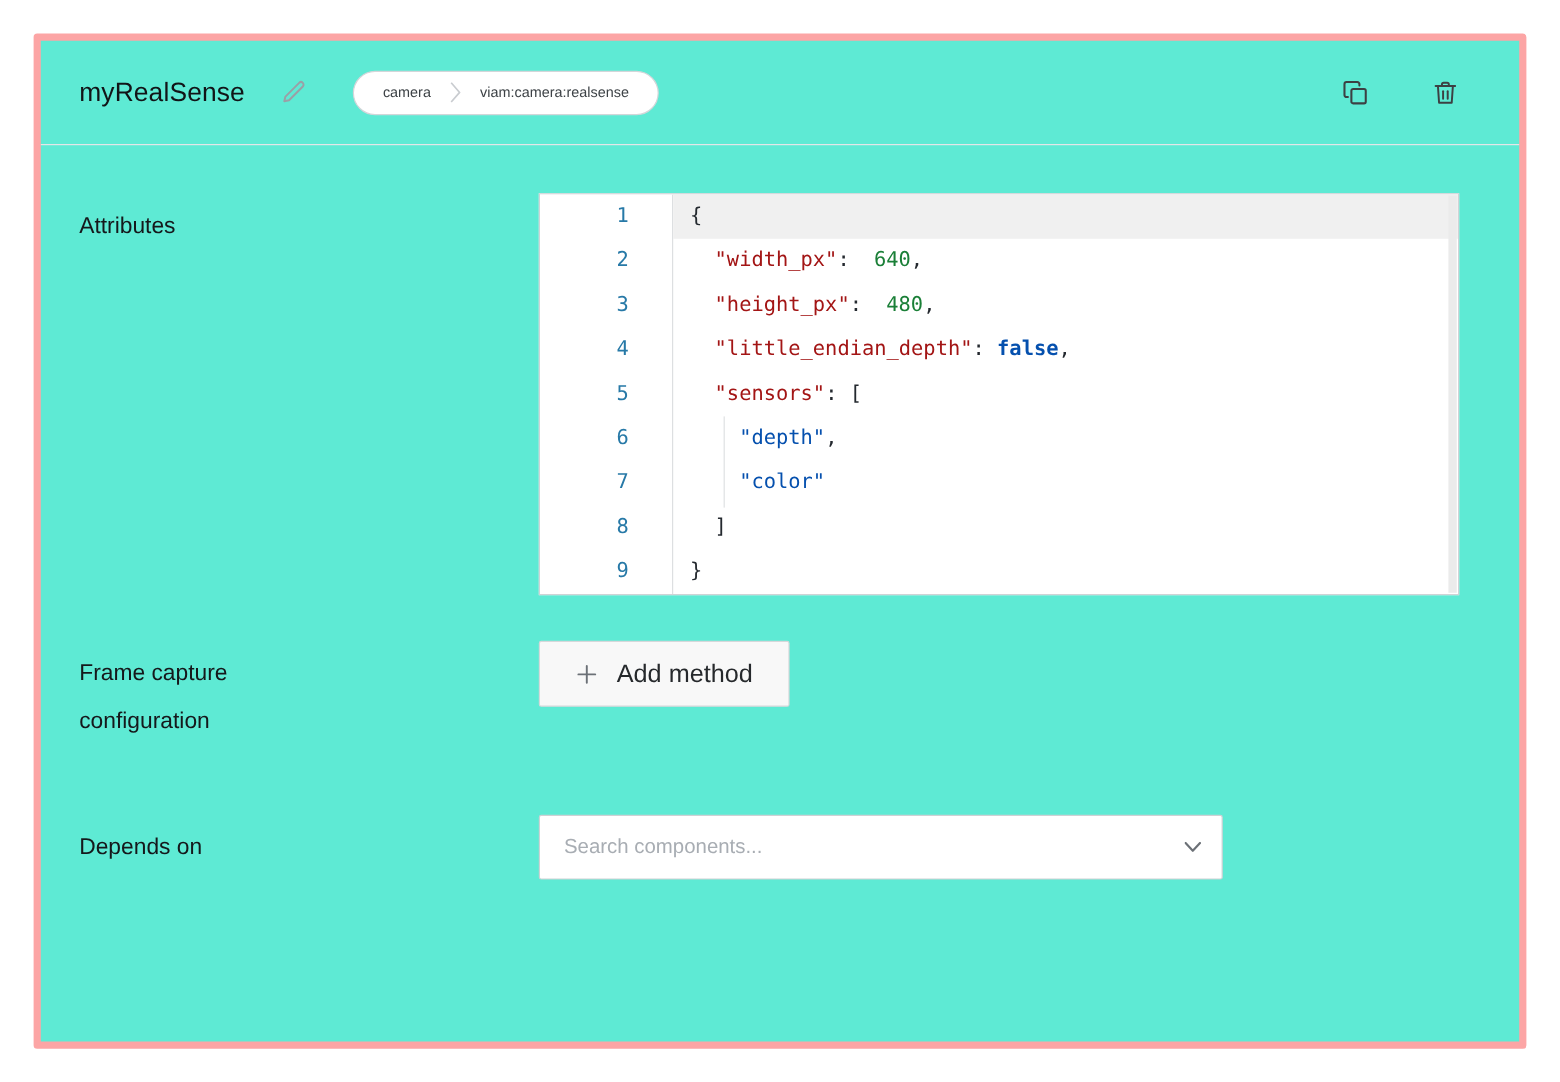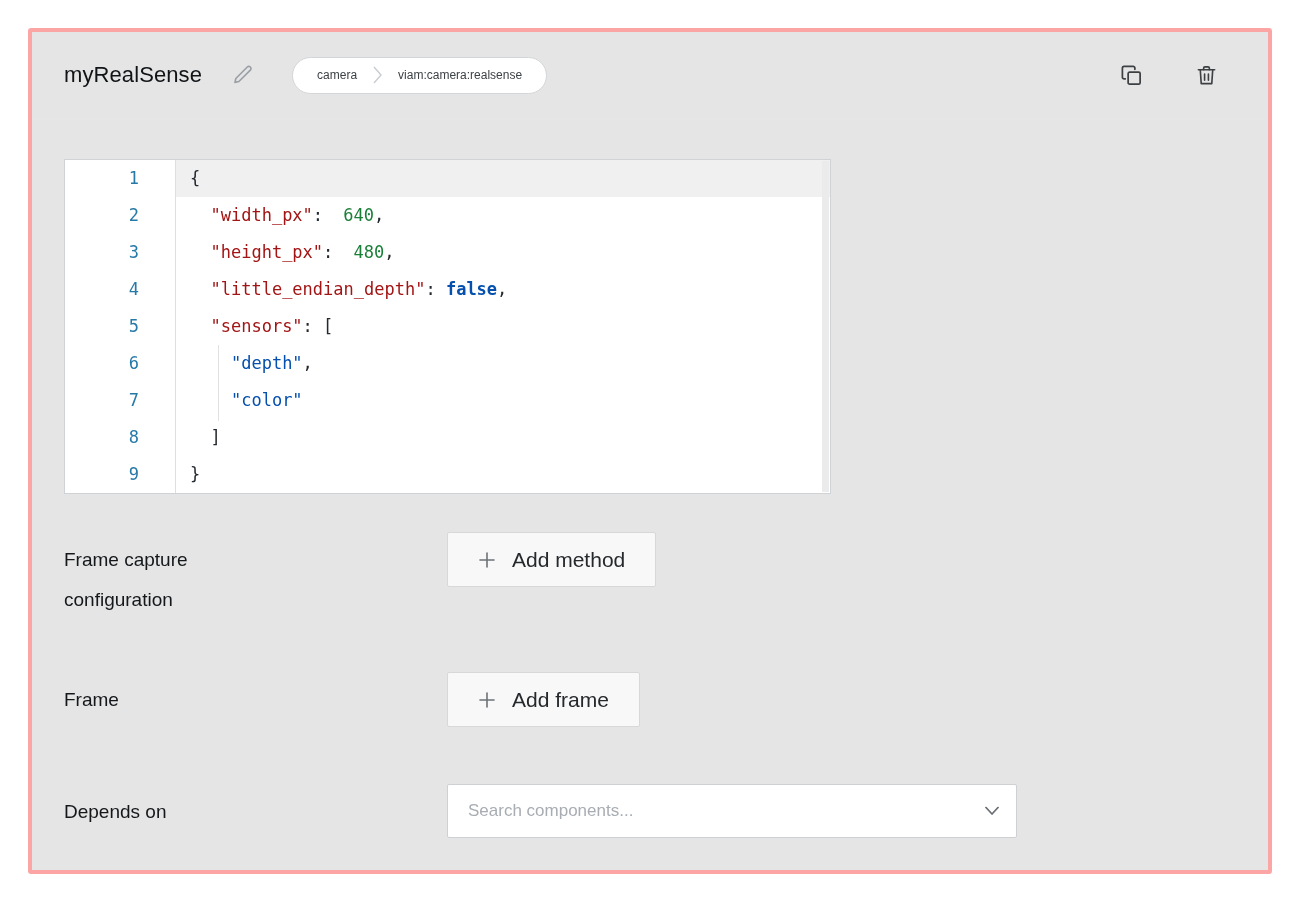--- a/index.html
+++ b/index.html
@@ -1,20 +1,20 @@
 <!DOCTYPE html>
 <html style="--c-key: #a31515; --c-num: #1a7f37; --c-bool: #0550ae; --c-str: #0550ae; --c-plain: #24292f; --c-line_number: #2779a7;"><head>
 <meta charset="utf-8">
 <style>
   * { margin:0; padding:0; box-sizing:border-box; }
   html,body { width:1300px; height:902px; background:#ffffff; overflow:hidden;
               font-family:"Liberation Sans", sans-serif; }
 
   .card { position:absolute; left:28px; top:28px; width:1244px; height:846px;
-          background:#e5e5e5; border:4px solid #fca5a5; border-radius:3px; }
+          background:#5eead4; border:6px solid #fca5a5; border-radius:3px; }
 
   
   .card-header { height:87px; display:flex; align-items:center;
                  padding:0 48px 0 32px; border-bottom:1px solid #e4e6e8; }
   .title { font-size:22px; font-weight:500; color:#111417; letter-spacing:.1px; }
   .icon-btn { background:none; border:none; cursor:pointer; display:inline-flex;
               align-items:center; justify-content:center; padding:2px; }
   .pencil-btn { margin-left:28px; color:#9aa0a6; }
   .pill { margin-left:36px; height:37px; display:flex; align-items:center;
           border:1px solid #d3d6d9; border-radius:999px; padding:0 24px;
@@ -110,20 +110,21 @@
           <path d="M10 10.5v6.5"></path>
           <path d="M14 10.5v6.5"></path>
         </svg>
       </button>
     </div>
   </div>
 
   <div class="card-body">
 
     <div class="row row-attributes">
+      <div class="label">Attributes</div>
       <div class="editor">
         <div class="gutter">
             <div class="ln">1</div>
             <div class="ln">2</div>
             <div class="ln">3</div>
             <div class="ln">4</div>
             <div class="ln">5</div>
             <div class="ln">6</div>
             <div class="ln">7</div>
             <div class="ln">8</div>
@@ -153,34 +154,20 @@
             <svg width="18" height="18" viewBox="0 0 18 18" stroke="currentColor" stroke-width="1.6" stroke-linecap="round">
               <line x1="9" y1="2" x2="9" y2="16"></line>
                 <line x1="2" y1="9" x2="16" y2="9"></line>
             </svg>
           </span>
           <span>Add method</span>
         </button>
       </div>
     </div>
 
-    <div class="row row-mid row-frame">
-      <div class="label">Frame</div>
-      <div>
-        <button class="add-btn">
-          <span class="plus">
-            <svg width="18" height="18" viewBox="0 0 18 18" stroke="currentColor" stroke-width="1.6" stroke-linecap="round">
-              <line x1="9" y1="2" x2="9" y2="16"></line>
-                <line x1="2" y1="9" x2="16" y2="9"></line>
-            </svg>
-          </span>
-          <span>Add frame</span>
-        </button>
-      </div>
-    </div>
 
     <div class="row row-mid row-depends">
       <div class="label">Depends on</div>
       <div class="combo">
         <input type="text" placeholder="Search components..." style="">
         <span class="chev">
           <svg width="14" height="9" viewBox="0 0 14 9" fill="none" stroke="currentColor" stroke-width="1.8" stroke-linecap="round" stroke-linejoin="round">
             <polyline points="1,1 7,7.5 13,1"></polyline>
           </svg>
         </span>

